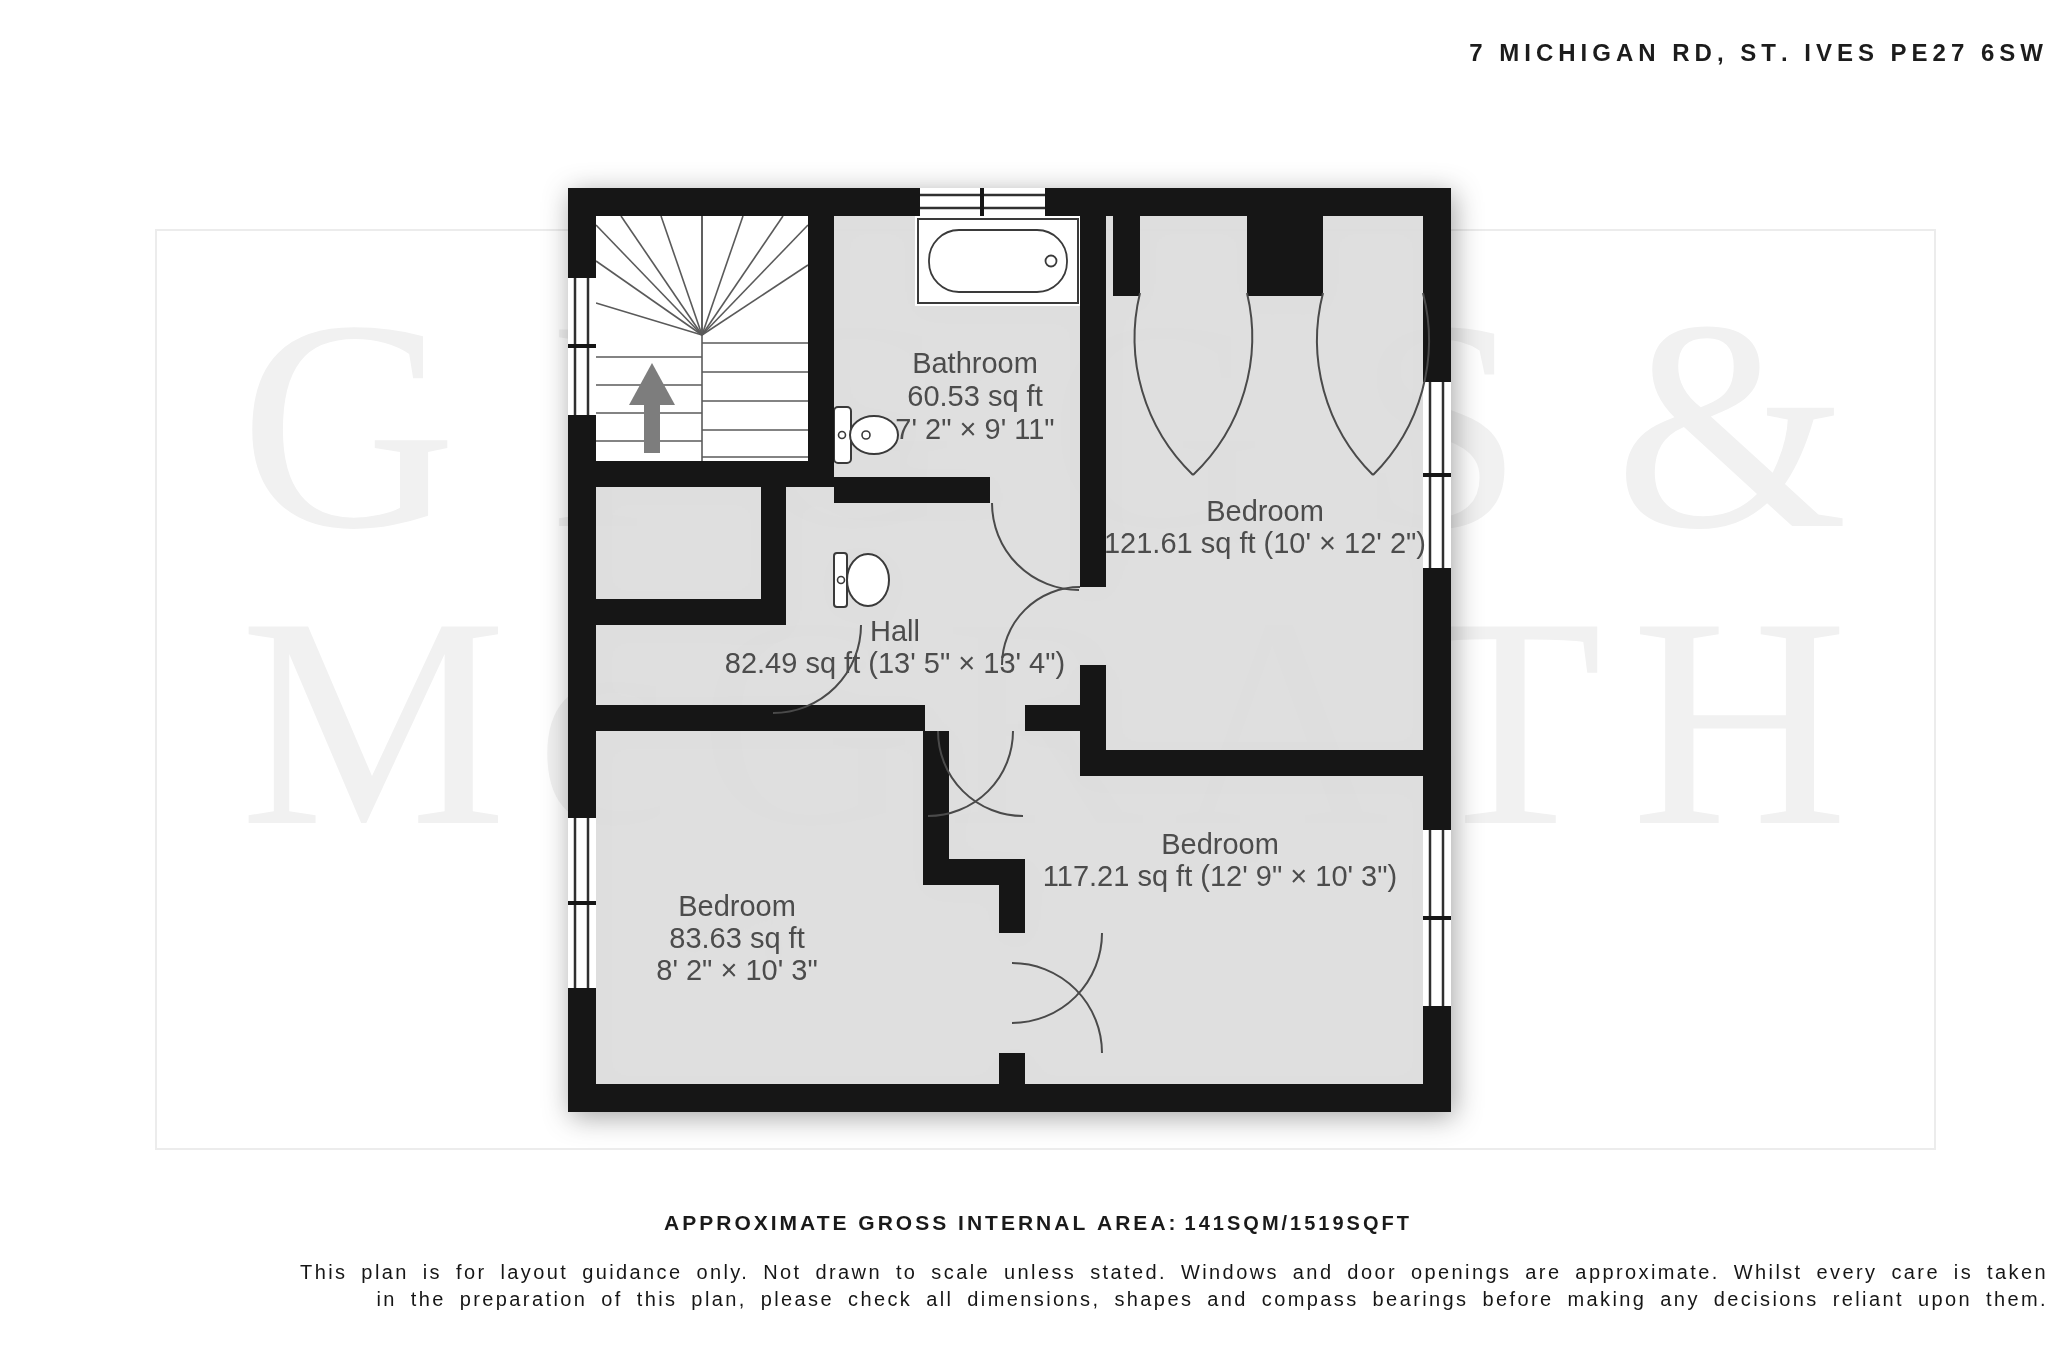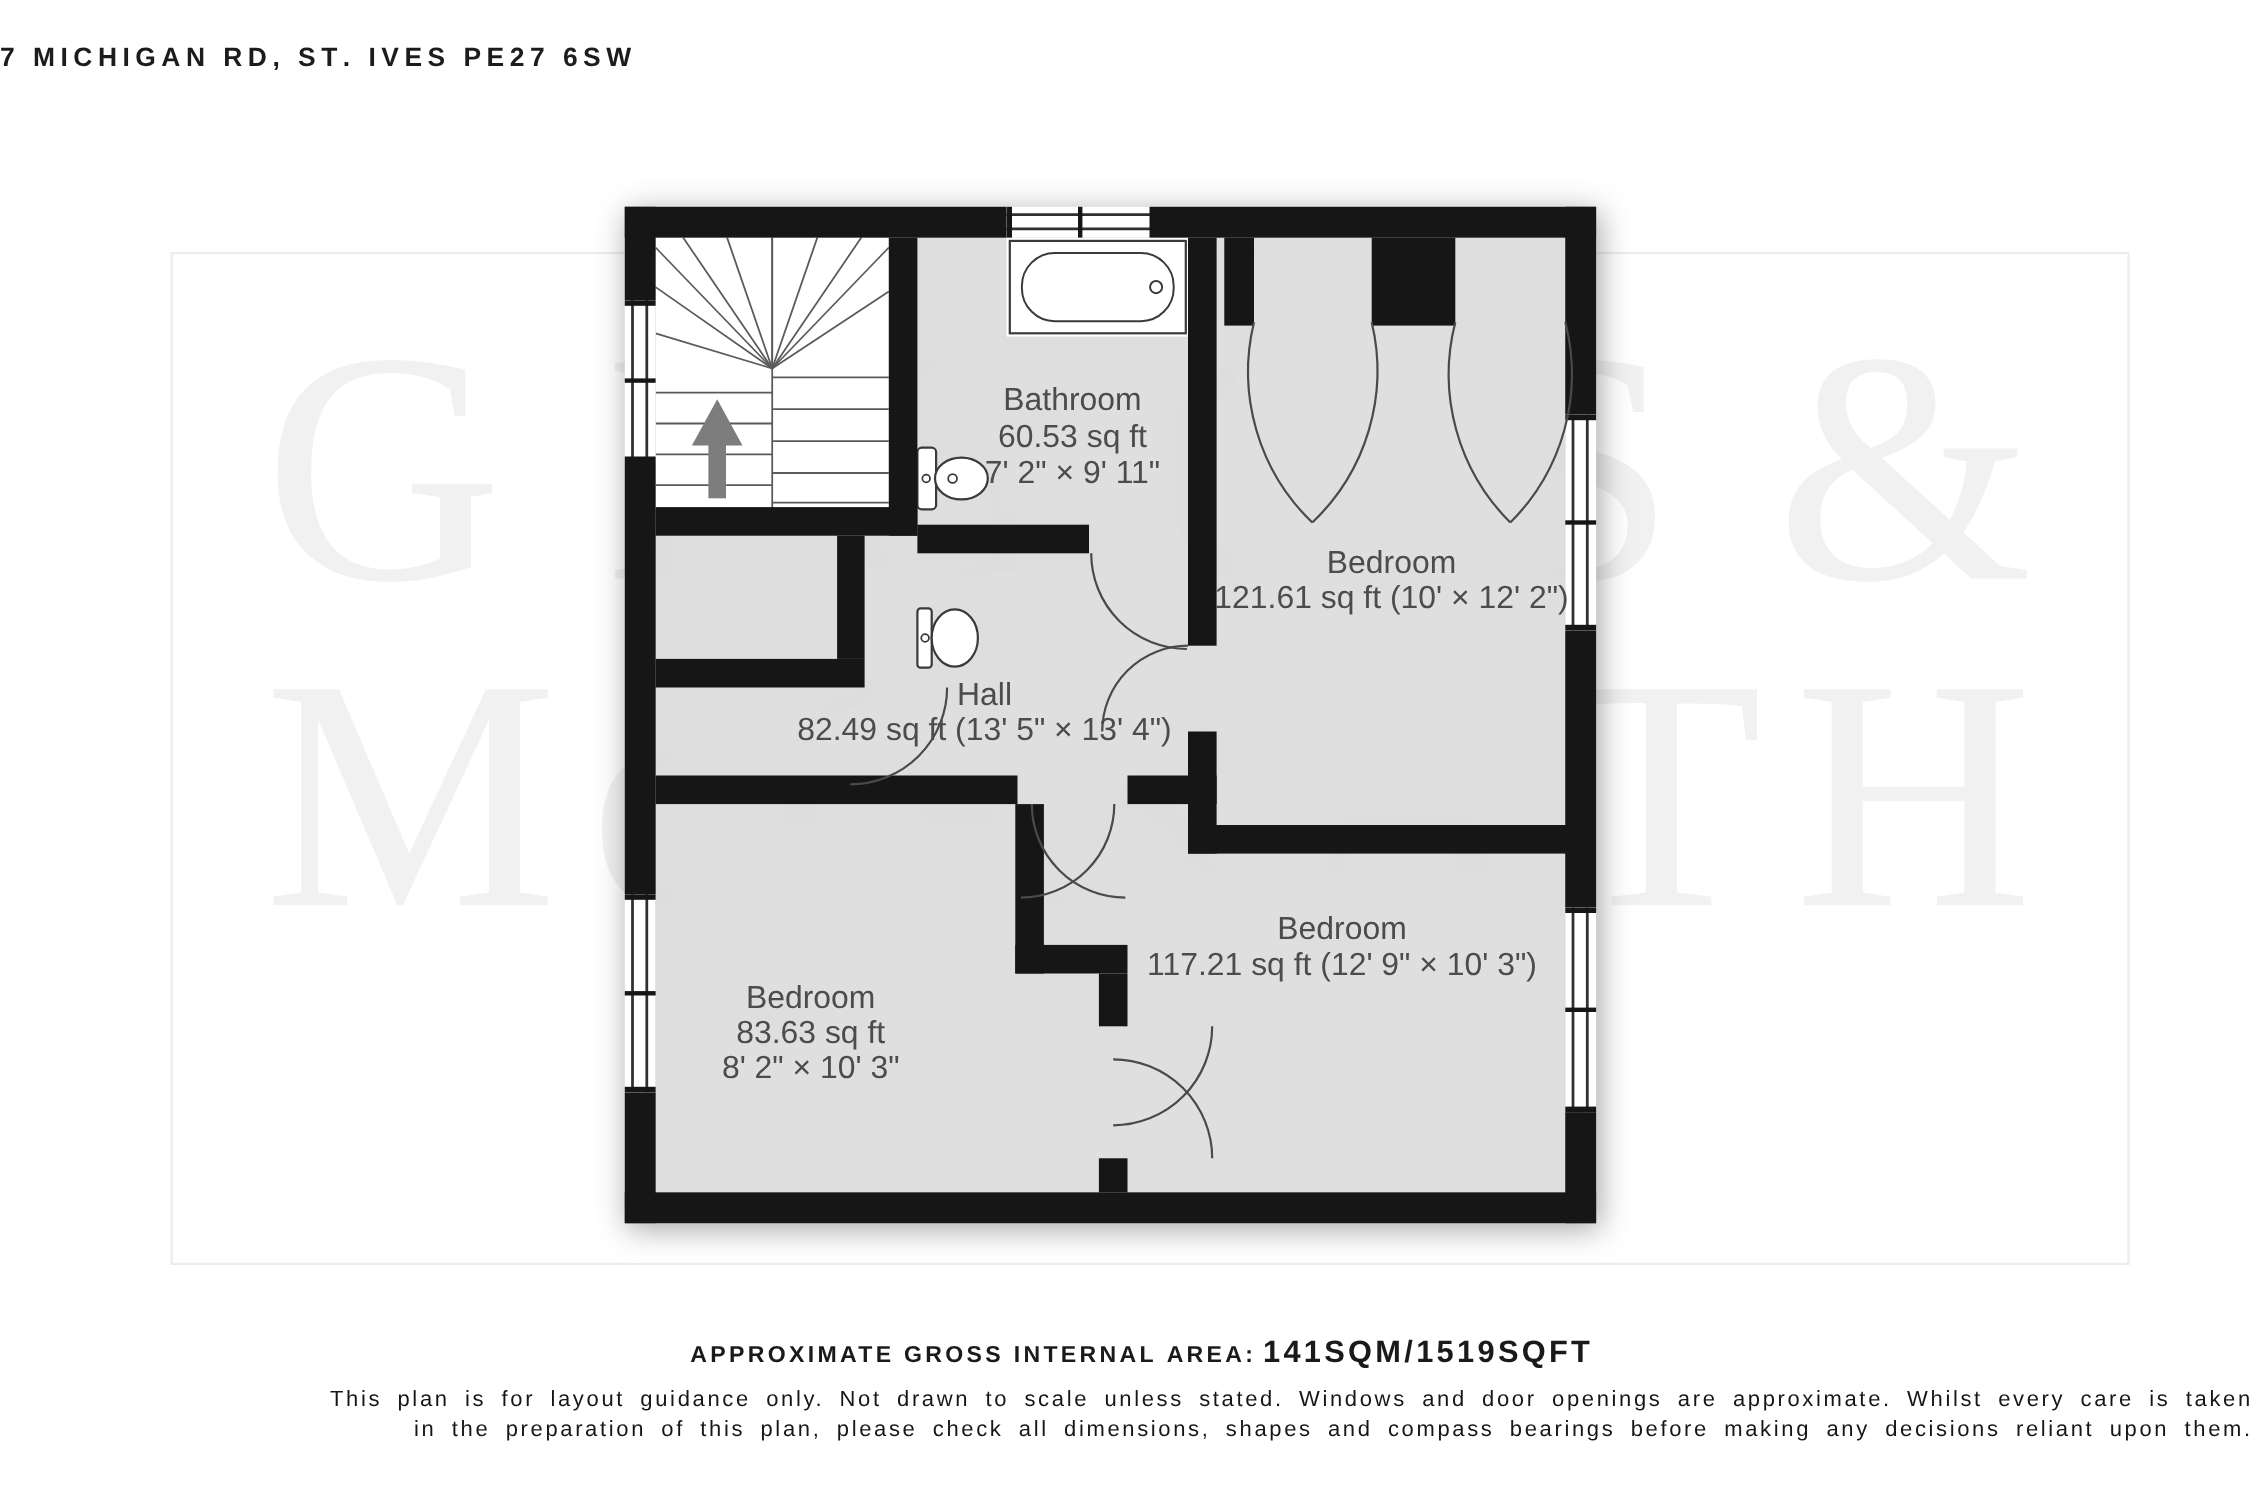--- a/index.html
+++ b/index.html
@@ -1,21 +1,21 @@
 <!DOCTYPE html>
 <html><head>
 <meta charset="utf-8">
 <style>
   html,body{margin:0;padding:0;background:#ffffff;}
   body{
     position:relative;width:2048px;height:1365px;overflow:hidden;
     font-family:"Liberation Sans",sans-serif;color:#111;
   }
   .page-title{
-    position:absolute;top:30px;left:0;width:100%;text-align:left;
+    position:absolute;top:30px;left:0;width:100%;text-align:right;
     font-size:34px;font-weight:700;letter-spacing:5px;
     font-variant:all-small-caps;color:#1c1c1c;
   }
   .frame{
     position:absolute;left:155px;top:229px;width:1777px;height:917px;
     border:2px solid #ececec;background:#ffffff;
   }
   .watermark{
     position:absolute;left:240px;width:1608px;overflow:hidden;
     color:#f1f1f1;font-family:"Liberation Serif",serif;font-weight:400;
@@ -39,21 +39,21 @@
   .room-label{
     fill:#4c4c4c;font-size:29px;font-family:"Liberation Sans",sans-serif;
     text-anchor:middle;
   }
   .stair-arrow{fill:#7d7d7d;}
   .area-line{
     position:absolute;top:1203px;left:0;width:100%;text-align:center;
     font-variant:all-small-caps;letter-spacing:3px;color:#1a1a1a;
   }
   .area-label{font-size:30px;font-weight:700;margin-left:28px;}
-  .area-value{font-size:40px;font-weight:700;}
+  .area-value{font-size:28px;font-weight:700;}
   .disclaimer{
     position:absolute;top:1259px;left:0;width:100%;text-align:right;
     font-size:20px;letter-spacing:2.4px;word-spacing:6px;color:#161616;
     line-height:27px;font-weight:400;
   }
 </style>
 </head>
 <body>
 
 <div class="page-title">7 Michigan Rd, St. Ives PE27 6SW</div>

